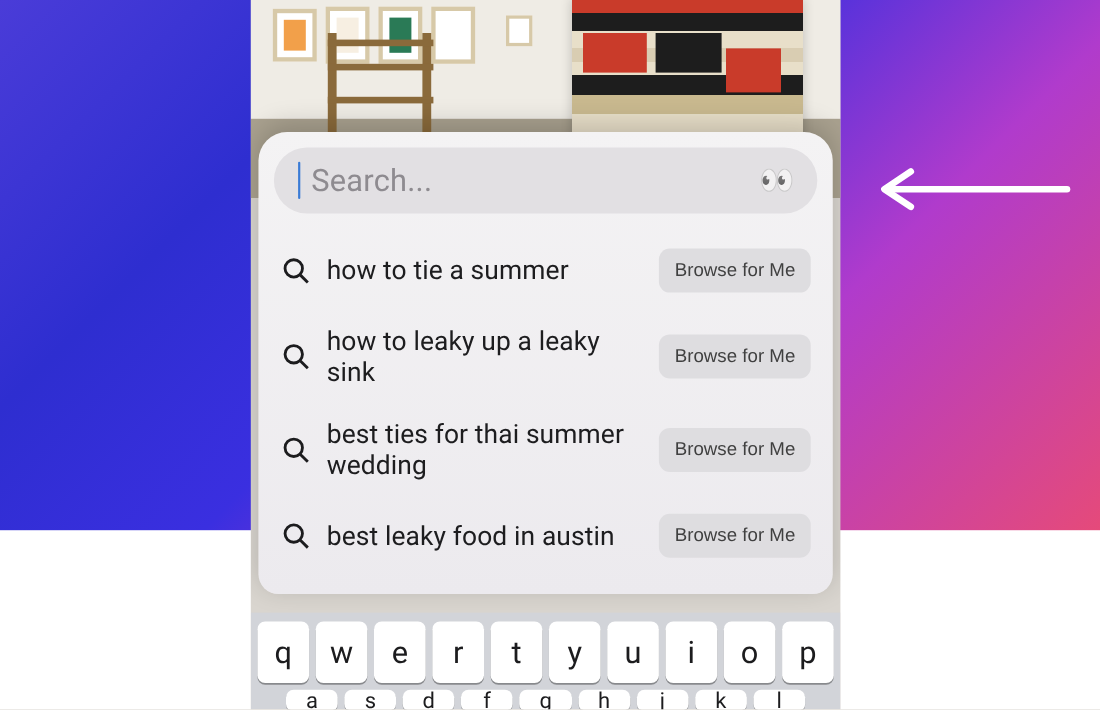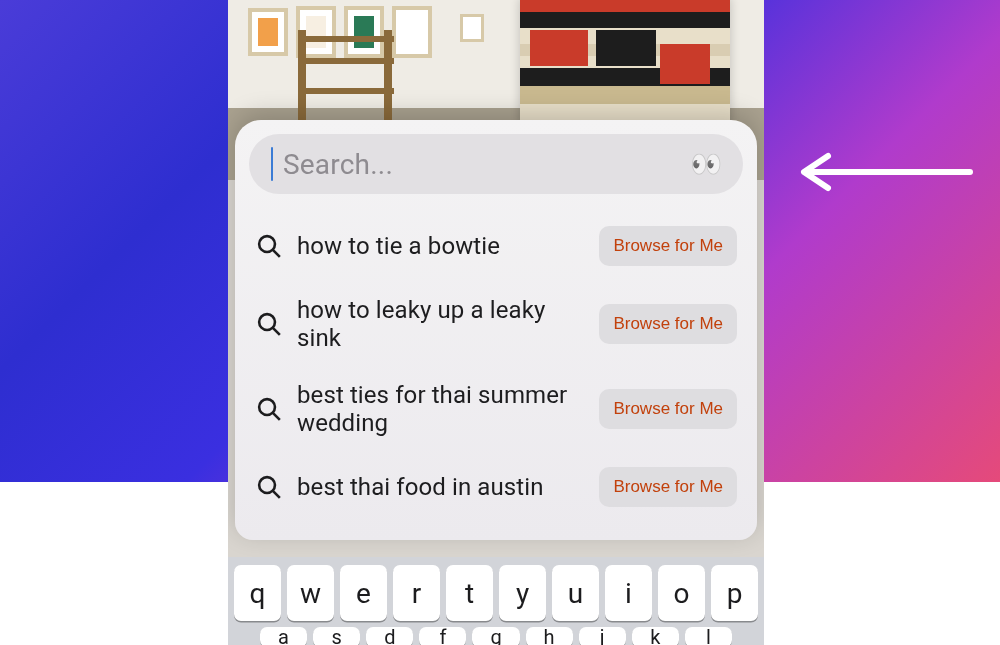--- a/index.html
+++ b/index.html
@@ -92,21 +92,21 @@
     display:flex;align-items:center;justify-content:center;
   }
   .sugg .mag svg { width: 26px; height: 26px; stroke:#1c1c1e; stroke-width:2.4; fill:none; }
   .sugg .text {
     flex:1; color:#1d1d1f; font-size:24px; line-height:1.18; letter-spacing:.1px;
     display:-webkit-box;-webkit-line-clamp:2;-webkit-box-orient:vertical;overflow:hidden;
   }
   .sugg .bfm {
     flex: 0 0 auto;
     background:#dedde0;
-    color:#c2410c;
+    color:#404040;
     font-size:17px;
     font-weight:500;
     padding: 10px 14px;
     border-radius: 10px;
     border:none;
   }
 
   
   .kbd {
     position:absolute; left:0; right:0; bottom:0;
@@ -172,21 +172,21 @@
 
       <div class="suggestions">
 
         <div class="sugg">
           <span class="mag">
             <svg viewBox="0 0 24 24">
                 <circle cx="10.2" cy="10.2" r="7.3"></circle>
                 <line x1="15.8" y1="15.8" x2="22" y2="22"></line>
               </svg>
           </span>
-          <span class="text">how to tie a bowtie</span>
+          <span class="text">how to tie a summer</span>
           <button class="bfm">Browse for Me</button>
         </div>
 
         <div class="sugg">
           <span class="mag">
             <svg viewBox="0 0 24 24">
                 <circle cx="10.2" cy="10.2" r="7.3"></circle>
                 <line x1="15.8" y1="15.8" x2="22" y2="22"></line>
               </svg>
           </span>
@@ -205,21 +205,21 @@
           <button class="bfm">Browse for Me</button>
         </div>
 
         <div class="sugg">
           <span class="mag">
             <svg viewBox="0 0 24 24">
                 <circle cx="10.2" cy="10.2" r="7.3"></circle>
                 <line x1="15.8" y1="15.8" x2="22" y2="22"></line>
               </svg>
           </span>
-          <span class="text">best thai food in austin</span>
+          <span class="text">best leaky food in austin</span>
           <button class="bfm">Browse for Me</button>
         </div>
 
       </div>
     </div>
 
     <div class="kbd">
       <div class="krow r1">
         <div class="key">q</div>
         <div class="key">w</div>

